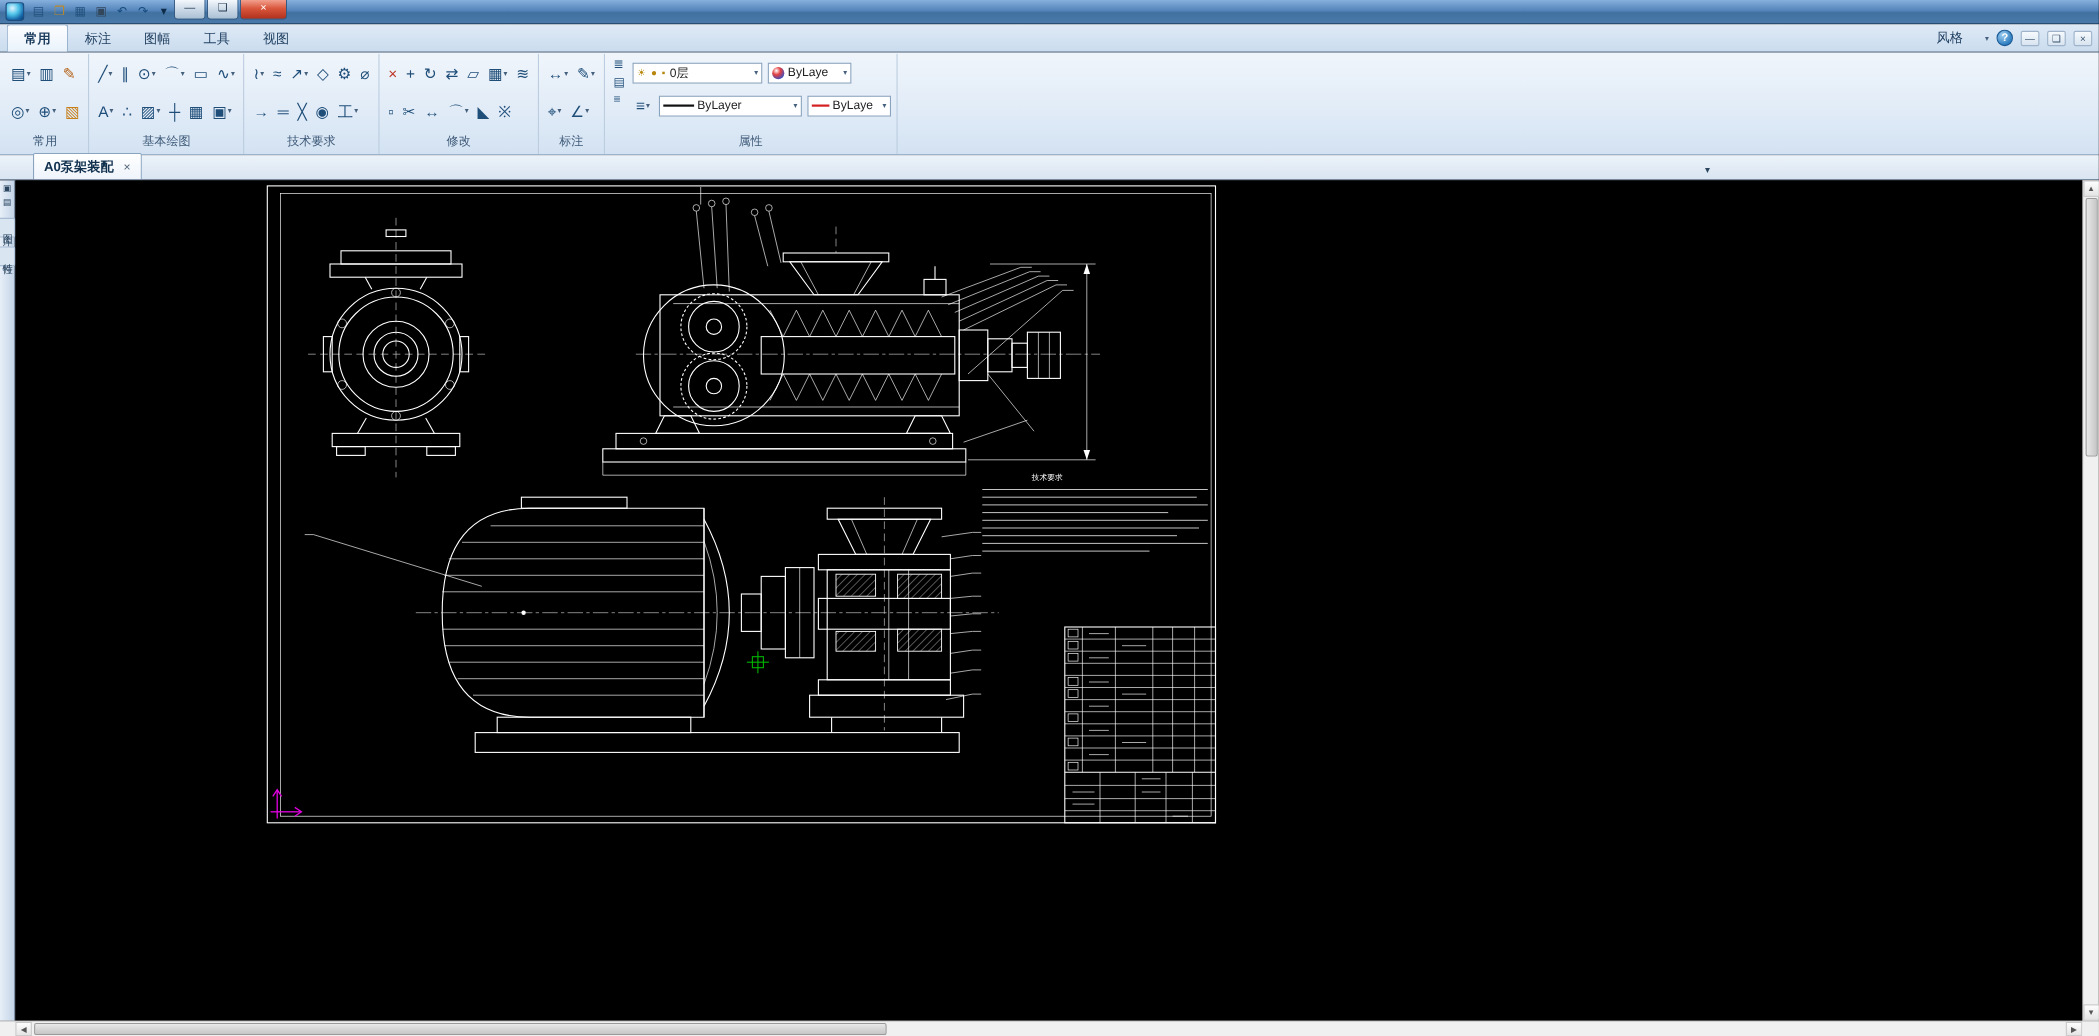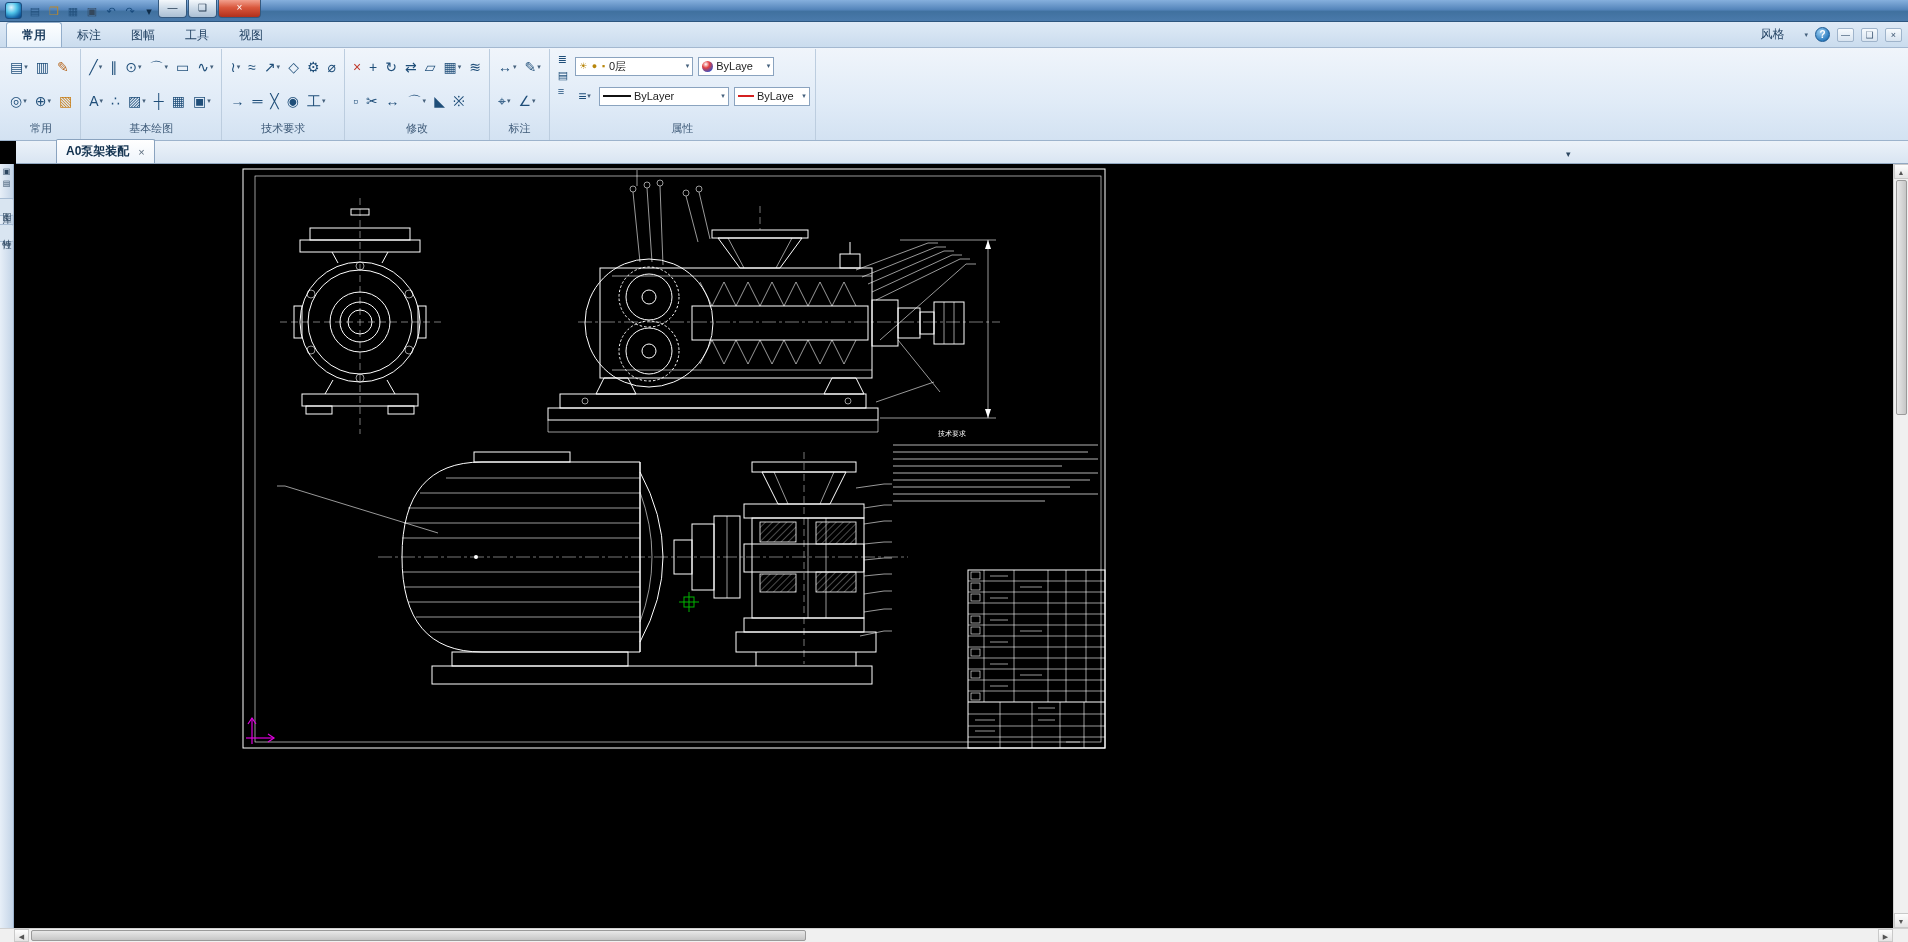--- a/index.html
+++ b/index.html
@@ -73,23 +73,23 @@
   .linetype-combo { width:130px; }
   .linecolor-combo { width:76px; }
   .combo-icons { font-size:9px; color:#b8860b; letter-spacing:1px; }
   .combo .flex1 { flex:1; overflow:hidden; white-space:nowrap; }
   .ball { width:11px; height:11px; border-radius:50%; flex:0 0 auto;
     background:radial-gradient(circle at 35% 30%, #ffffff, #e34040 35%, #3050c8 80%, #102060); }
   .linesample { width:28px; height:0; border-top:2px solid #111; flex:0 0 auto; }
   .linesample.red { border-top-color:#d42020; width:16px; }
 
   
-  .doctabs { position:absolute; top:141px; left:16px; right:0; height:23px;
+  .doctabs { position:absolute; top:141px; left:0; right:0; height:23px;
     background:linear-gradient(#ecf2f9, #d9e5f2); border-bottom:1px solid #93a9c2;
-    display:flex; align-items:flex-end; padding-left:40px; }
+    display:flex; align-items:flex-end; padding-left:30px; }
   .doctab { display:inline-flex; align-items:center; gap:9px;
     background:linear-gradient(#ffffff, #eef4fb); border:1px solid #8aa3bf; border-bottom:none;
     border-radius:2px 2px 0 0; padding:3px 9px; font-size:12px; font-weight:bold; color:#10304e; }
   .doctab .tclose { font-weight:normal; color:#5a6b7c; font-size:11px; cursor:default; }
   .dt-overflow { position:absolute; left:1550px; bottom:4px; font-size:9px; color:#2c4660; }
 
   
   .main { position:absolute; top:164px; left:0; right:0; bottom:14px; display:flex; }
   .side-strip { width:14px; background:linear-gradient(90deg,#e7eff8,#c3d4e7);
     border-right:1px solid #9db3cc; display:flex; flex-direction:column; align-items:center;

